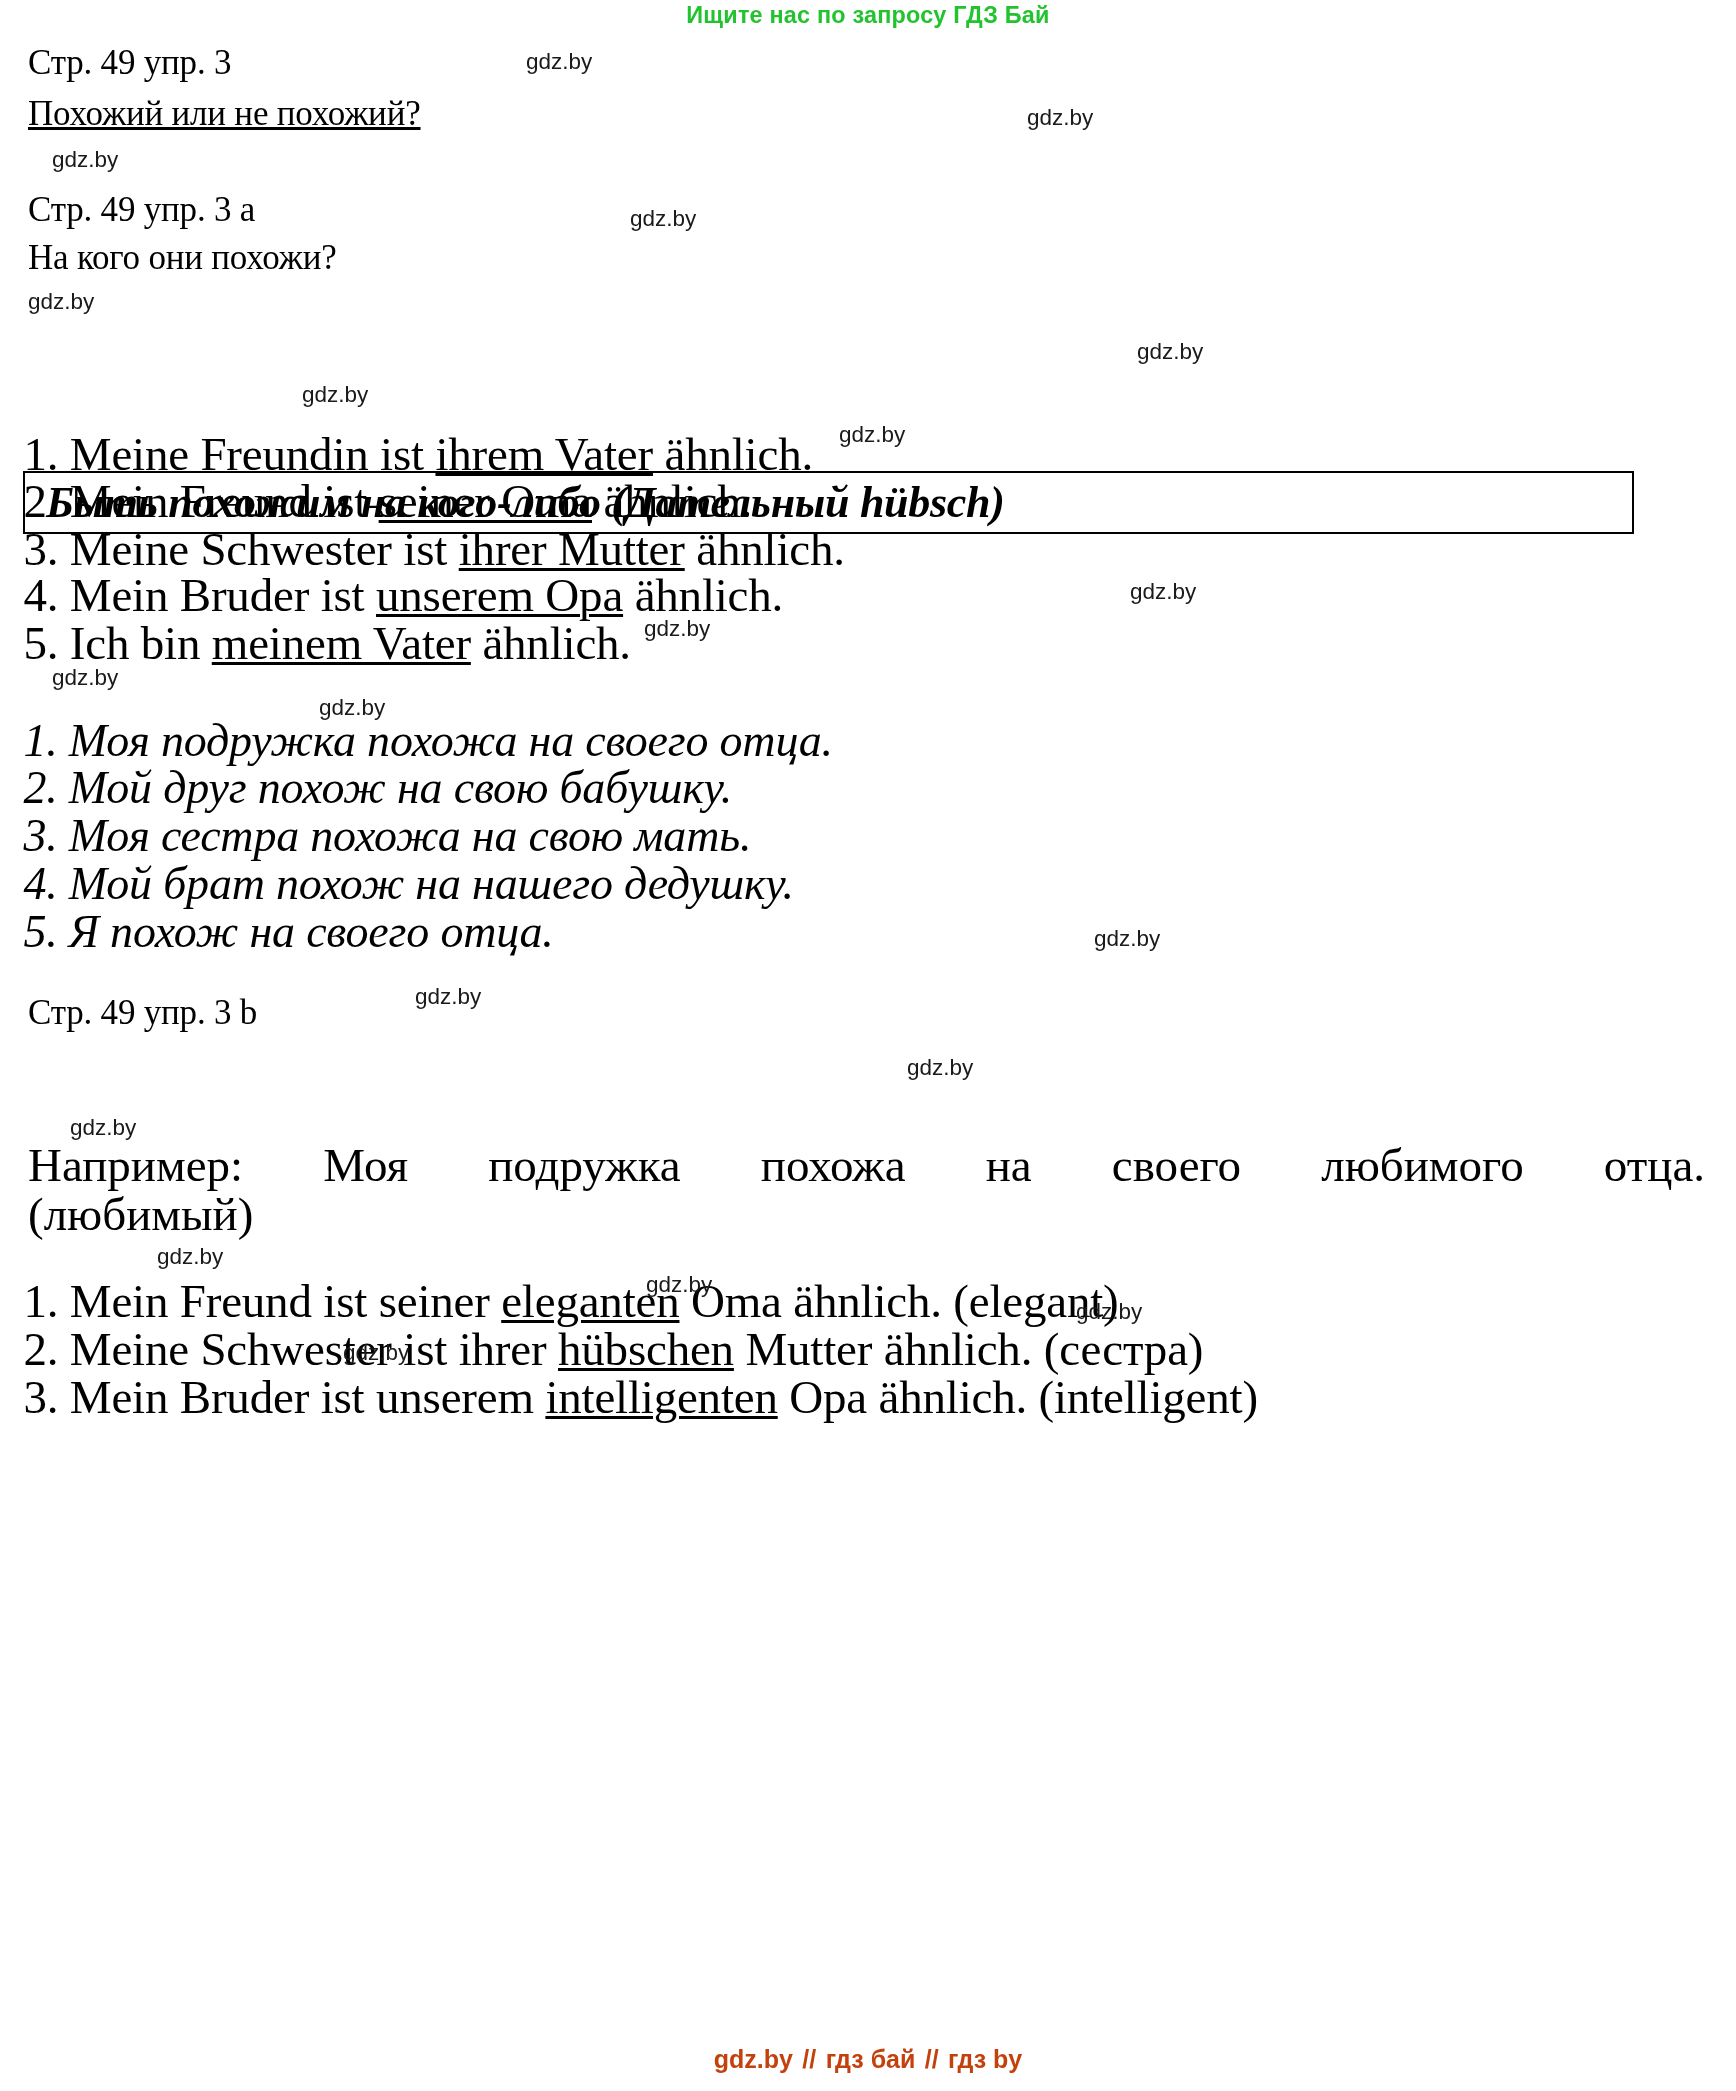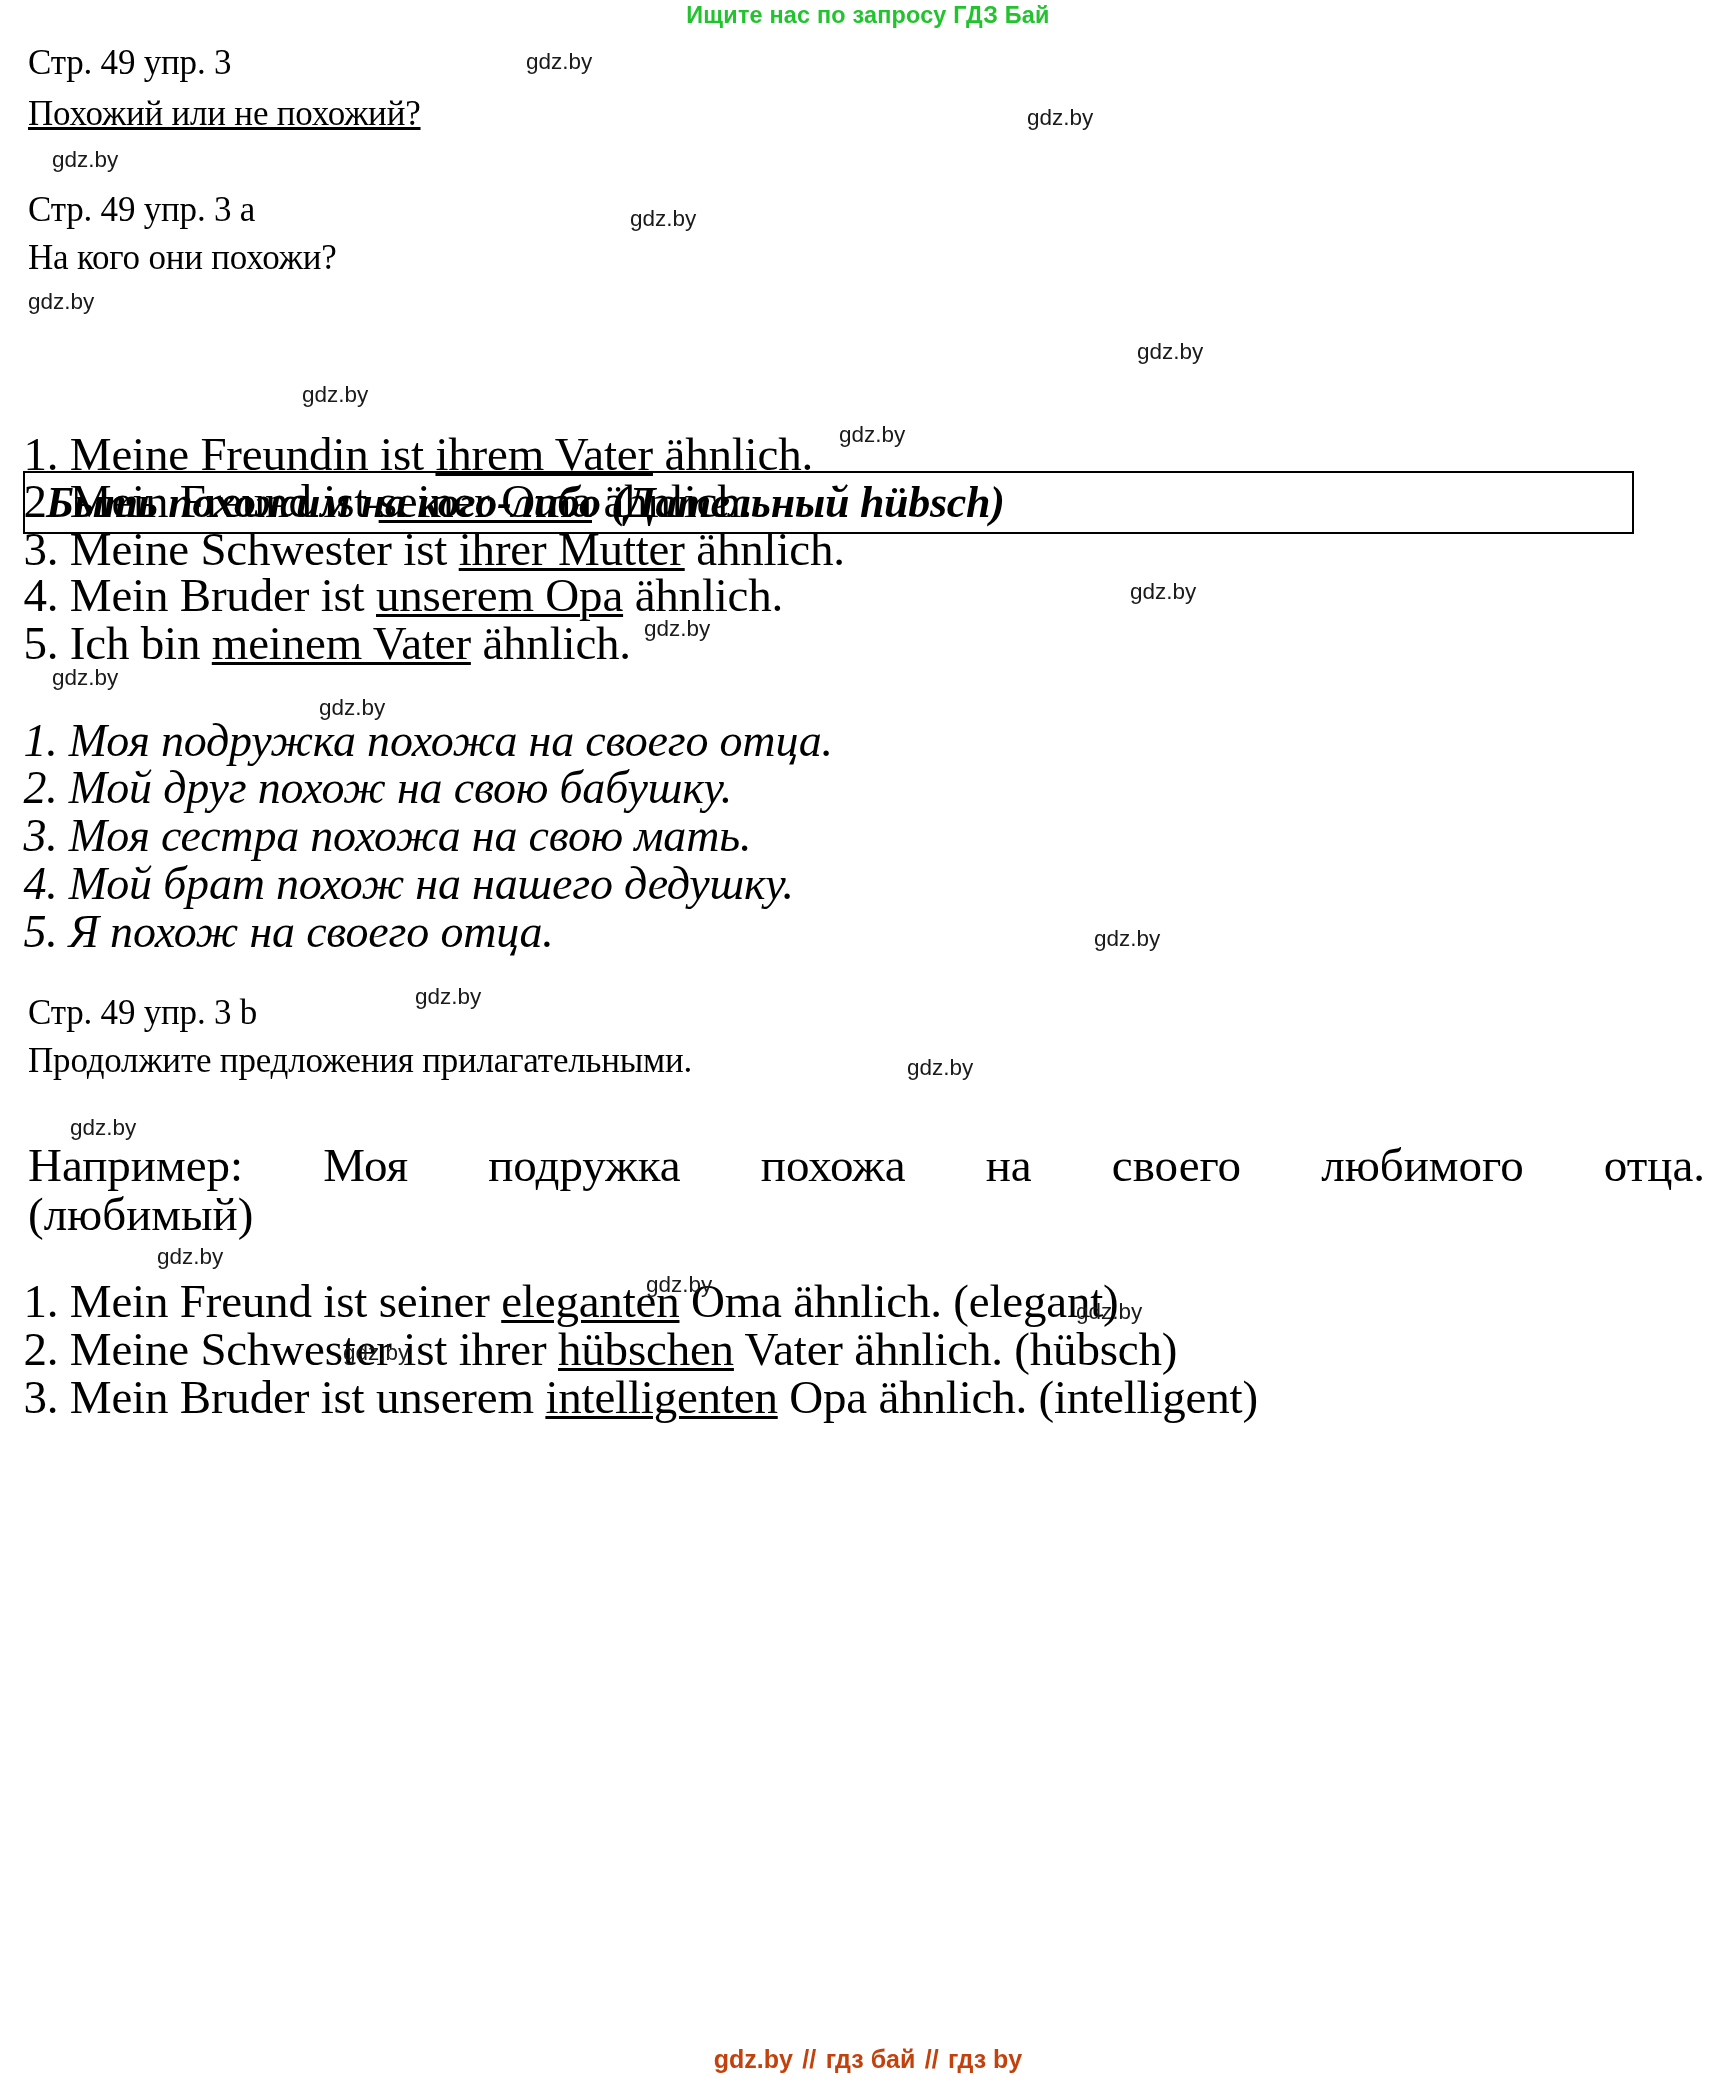--- a/index.html
+++ b/index.html
@@ -152,34 +152,33 @@
     <span>Ich bin </span><u class="dat">meinem Vater</u><span> ähnlich.</span>
   </div>
 
   <div class="line ital" style="left:23.4px; top:718px;">1. Моя подружка похожа на своего отца.</div>
   <div class="line ital" style="left:23.4px; top:765px;">2. Мой друг похож на свою бабушку.</div>
   <div class="line ital" style="left:23.4px; top:813px;">3. Моя сестра похожа на свою мать.</div>
   <div class="line ital" style="left:23.4px; top:861px;">4. Мой брат похож на нашего дедушку.</div>
   <div class="line ital" style="left:23.4px; top:909px;">5. Я похож на своего отца.</div>
 
   <div class="line ru-head" style="left:28px; top:995px;">Стр. 49 упр. 3 b</div>
-  <div class="line ru-head" style="left:28px; top:1043px;">Продолжите предложения прилагательными.</div>
 
   <div class="justified" style="top:1141px;">
     <span class="j1">Например: Моя подружка похожа на своего любимого отца.</span>
     <span class="j2">(любимый)</span>
   </div>
 
   <div class="line" style="left:23.4px; top:1278px;">
     <span>1.</span>
     <span>Mein Freund ist seiner </span><u class="dat">eleganten</u><span> Oma ähnlich. (elegant)</span>
   </div>
   <div class="line" style="left:23.4px; top:1326px;">
     <span>2.</span>
-    <span>Meine Schwester ist ihrer </span><u class="dat">hübschen</u><span> Vater ähnlich. (hübsch)</span>
+    <span>Meine Schwester ist ihrer </span><u class="dat">hübschen</u><span> Mutter ähnlich. (сестра)</span>
   </div>
   <div class="line" style="left:23.4px; top:1374px;">
     <span>3.</span>
     <span>Mein Bruder ist unserem </span><u class="dat">intelligenten</u><span> Opa ähnlich. (intelligent)</span>
   </div>
 
   <div id="wm-layer">
       <div class="wm" style="left: 526px; top: 49px; font-size: 22.5px;">gdz.by</div>
       <div class="wm" style="left: 1027px; top: 105px; font-size: 22.5px;">gdz.by</div>
       <div class="wm" style="left: 52px; top: 147px; font-size: 22.5px;">gdz.by</div>

